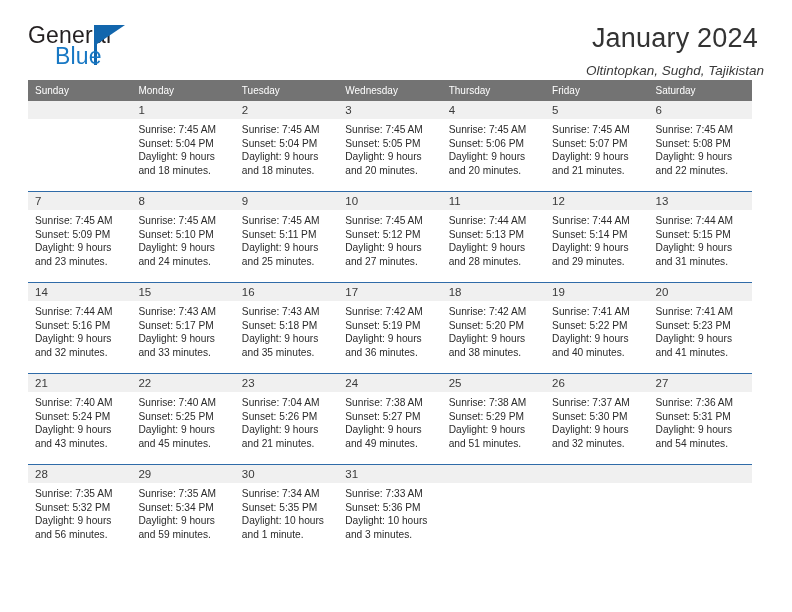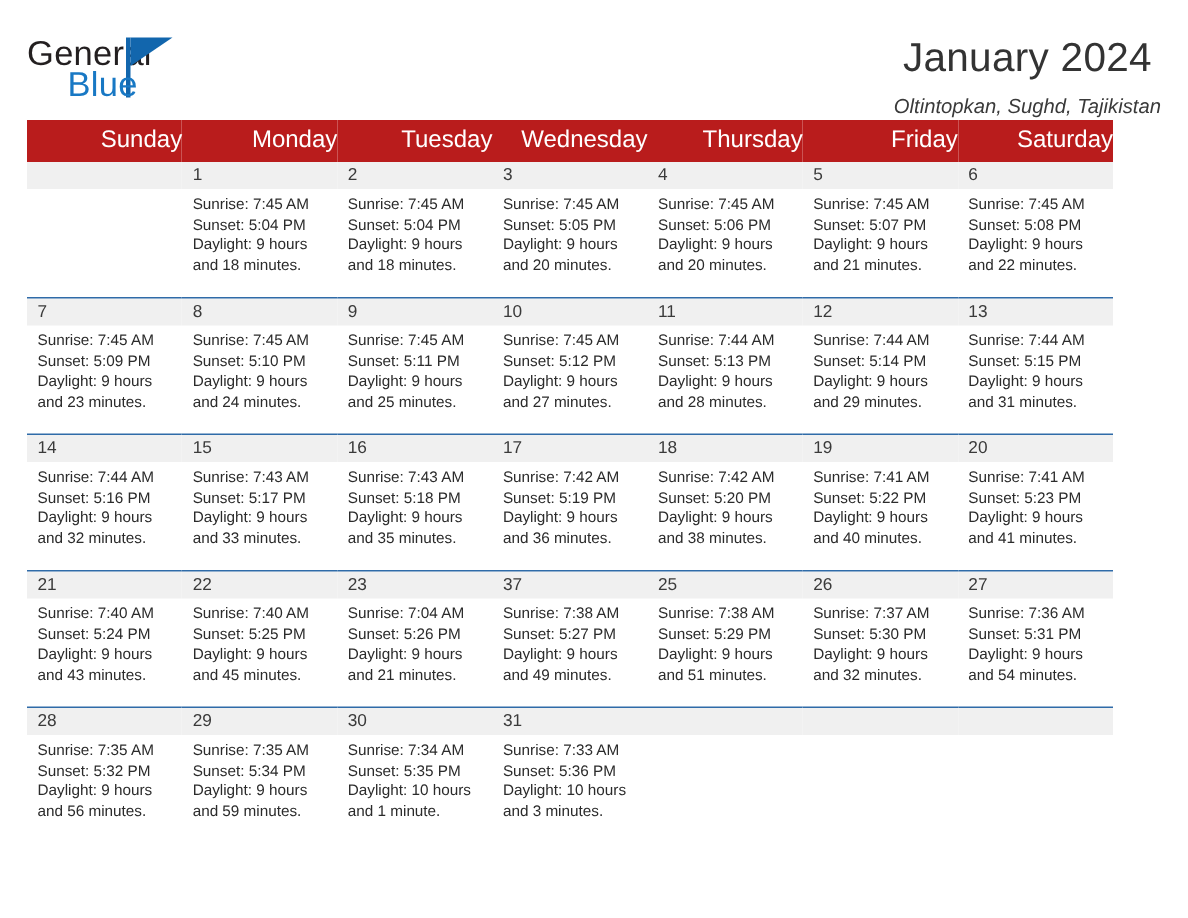--- a/index.html
+++ b/index.html
@@ -13,21 +13,21 @@
     background: #ffffff;
     font-family: "Liberation Sans", sans-serif;
     color: #222222;
     overflow: hidden;
   }
   .page {
     position: relative;
     width: 792px;
     height: 612px;
     box-sizing: border-box;
-    padding: 0 18px;
+    padding: 0 28px;
   }
 
   
   .header {
     position: relative;
     height: 72px;
     display: flex;
     align-items: flex-start;
     justify-content: space-between;
     padding-top: 22px;
@@ -96,25 +96,25 @@
   }
 
   
   .calendar {
     width: 724px;
     border-collapse: collapse;
     table-layout: fixed;
     margin-top: 8px;
   }
   .calendar th {
-    background: #b91c1c;
+    background: #737373;
     color: #ffffff;
-    font-size: 16px;
+    font-size: 10px;
     font-weight: normal;
-    text-align: right;
+    text-align: left;
     padding: 5px 0 5px 7px;
     height: 20px;
     box-sizing: border-box;
     border: none;
   }
   .calendar td {
     vertical-align: top;
     padding: 0;
     border: none;
     width: 14.2857%;
@@ -447,21 +447,21 @@
               <div class="details">
                 <div>Sunrise: 7:04 AM</div>
                 <div>Sunset: 5:26 PM</div>
                 <div>Daylight: 9 hours</div>
                 <div>and 21 minutes.</div>
               </div>
             </div>
           </td>
           <td>
             <div class="cell-inner">
-              <div class="daynum">37</div>
+              <div class="daynum">24</div>
               <div class="details">
                 <div>Sunrise: 7:38 AM</div>
                 <div>Sunset: 5:27 PM</div>
                 <div>Daylight: 9 hours</div>
                 <div>and 49 minutes.</div>
               </div>
             </div>
           </td>
           <td>
             <div class="cell-inner">

